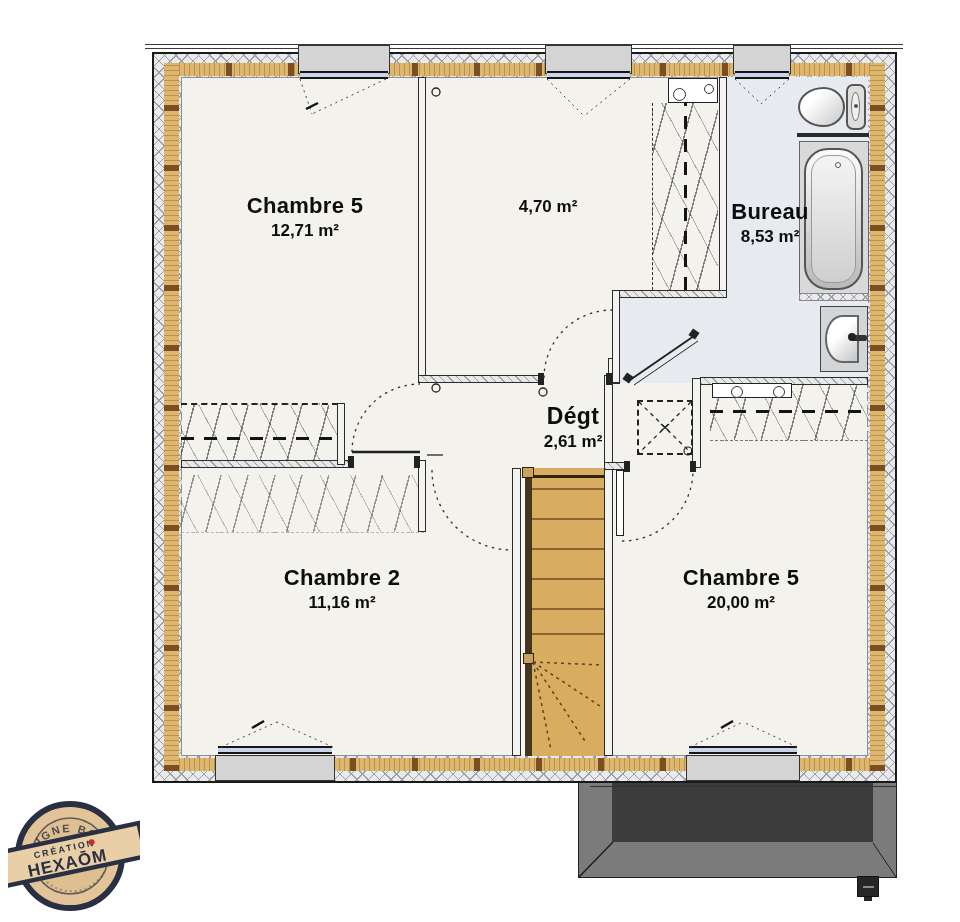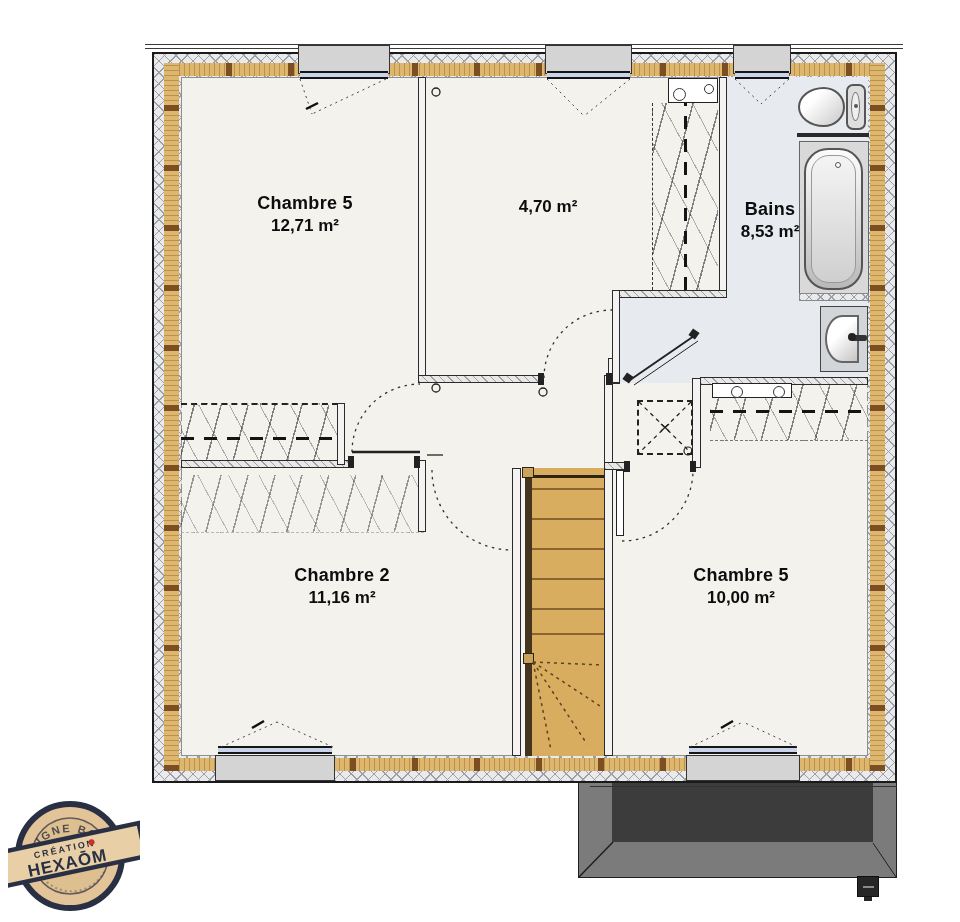--- a/index.html
+++ b/index.html
@@ -23,21 +23,21 @@
   
   .slope{background-image:
       repeating-linear-gradient(105deg,transparent 0 12px,rgba(35,35,35,.55) 12px 13.5px,transparent 13.5px 26px),
       repeating-linear-gradient(62deg,transparent 0 14px,rgba(35,35,35,.35) 14px 15px,transparent 15px 27px),
       repeating-linear-gradient(0deg,transparent 0 9px,rgba(243,242,237,.9) 9px 13px);}
   .dashH{background-image:repeating-linear-gradient(90deg,#141414 0 13px,transparent 13px 23px);height:3px;}
   .dashV{background-image:repeating-linear-gradient(0deg,#141414 0 13px,transparent 13px 23px);width:3px;}
   .wbox{background:#d4d4d4;border:1.5px solid #333;}
   .glass{background:linear-gradient(#151515 0 2px,#c9d4ea 2px 6px,#151515 6px 8px);height:8px;}
   .rlabel{color:#0d0d0d;text-align:center;font-weight:bold;line-height:1.25;}
-  .rname{font-size:18px;letter-spacing:.3px;}
+  .rname{font-size:22px;letter-spacing:.3px;}
   .rarea{font-size:17px;}
   .radbox{background:#fff;border:1.5px solid #222;}
   .circ{position:absolute;border:1.5px solid #333;border-radius:50%;background:#fff;}
   .steps-line{position:absolute;left:0;width:100%;height:2px;background:#8a6530;}
 </style>
 </head>
 <body>
 
 <div class="canvas">
 
@@ -205,30 +205,34 @@
   </svg>
 
   <div class="abs rlabel" style="left:185px;top:192px;width:240px;z-index:7;">
     <div class="rname">Chambre 5</div>
     <div class="rarea">12,71 m²</div>
   </div>
   <div class="abs rlabel" style="left:430px;top:196px;width:236px;z-index:7;">
     <div class="rarea">4,70 m²</div>
   </div>
   <div class="abs rlabel" style="left:690px;top:198px;width:160px;z-index:7;">
-    <div class="rname">Bains</div>
+    <div class="rname">Bureau</div>
     <div class="rarea">8,53 m²</div>
+  </div>
+  <div class="abs rlabel" style="left:483px;top:402px;width:180px;z-index:7;">
+    <div class="rname" style="font-size:23px;">Dégt</div>
+    <div class="rarea">2,61 m²</div>
   </div>
   <div class="abs rlabel" style="left:222px;top:564px;width:240px;z-index:7;">
     <div class="rname">Chambre 2</div>
     <div class="rarea">11,16 m²</div>
   </div>
   <div class="abs rlabel" style="left:621px;top:564px;width:240px;z-index:7;">
     <div class="rname">Chambre 5</div>
-    <div class="rarea">10,00 m²</div>
+    <div class="rarea">20,00 m²</div>
   </div>
 
   <svg style="position:absolute;left:8px;top:798px;z-index:8;" width="132" height="118" viewBox="0 0 132 118">
     <circle cx="62" cy="58" r="52" fill="#e3c498" stroke="#2a3044" stroke-width="6"></circle>
     <circle cx="62" cy="58" r="38" fill="#dcbd8d" stroke="#2a3044" stroke-width="1.5" opacity=".7"></circle>
     <path id="stArc" d="M 22,66 A 41 41 0 0 1 102,66" fill="none"></path>
     <text font-family="Liberation Sans, sans-serif" font-size="11" font-weight="bold" fill="#2a3044" letter-spacing="2" opacity=".8">
       <textPath href="#stArc" startOffset="50%" text-anchor="middle">LIGNE BOIS</textPath>
     </text>
     <path d="M 30,72 A 37 37 0 0 0 96,74" fill="none" stroke="#2a3044" stroke-width="2" stroke-dasharray="2,3" opacity=".35"></path>

